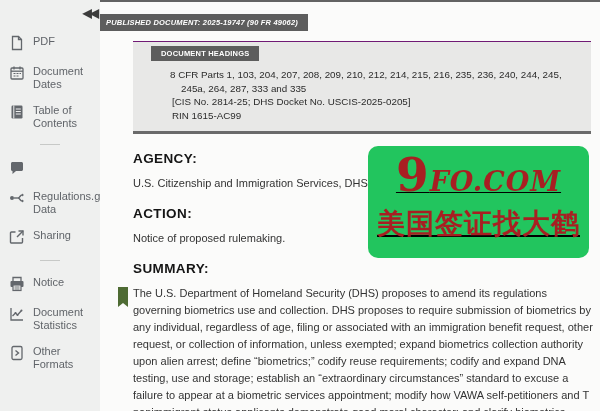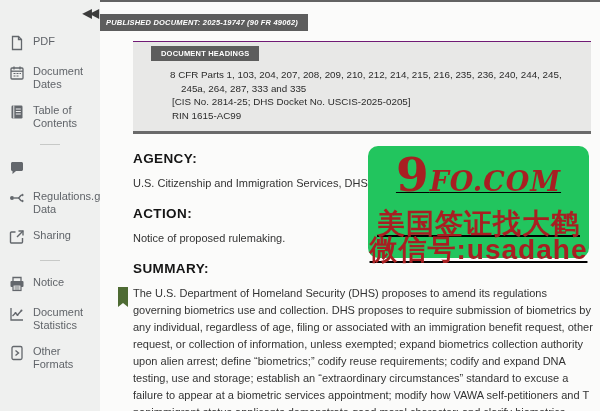--- a/index.html
+++ b/index.html
@@ -236,17 +236,16 @@
             </svg>
         </span>
         <div class="summary-text">The U.S. Department of Homeland Security (DHS) proposes to amend its regulations governing biometrics use and collection. DHS proposes to require submission of biometrics by any individual, regardless of age, filing or associated with an immigration benefit request, other request, or collection of information, unless exempted; expand biometrics collection authority upon alien arrest; define “biometrics;” codify reuse requirements; codify and expand DNA testing, use and storage; establish an “extraordinary circumstances” standard to excuse a failure to appear at a biometric services appointment; modify how VAWA self-petitioners and T nonimmigrant status applicants demonstrate good moral character; and clarify biometrics collection purposes.</div>
       </div>
     </div>
 
     
     <div class="watermark">
       <div class="wm-site"><span class="big9">9</span><span class="rest">FO.COM</span></div>
       <div class="wm-cn">美国签证找大鹤</div>
-      <div class="wm-cn">微信号:usadahe</div>
     </div>
 
   </div>
 </div>
 
 </body></html>

